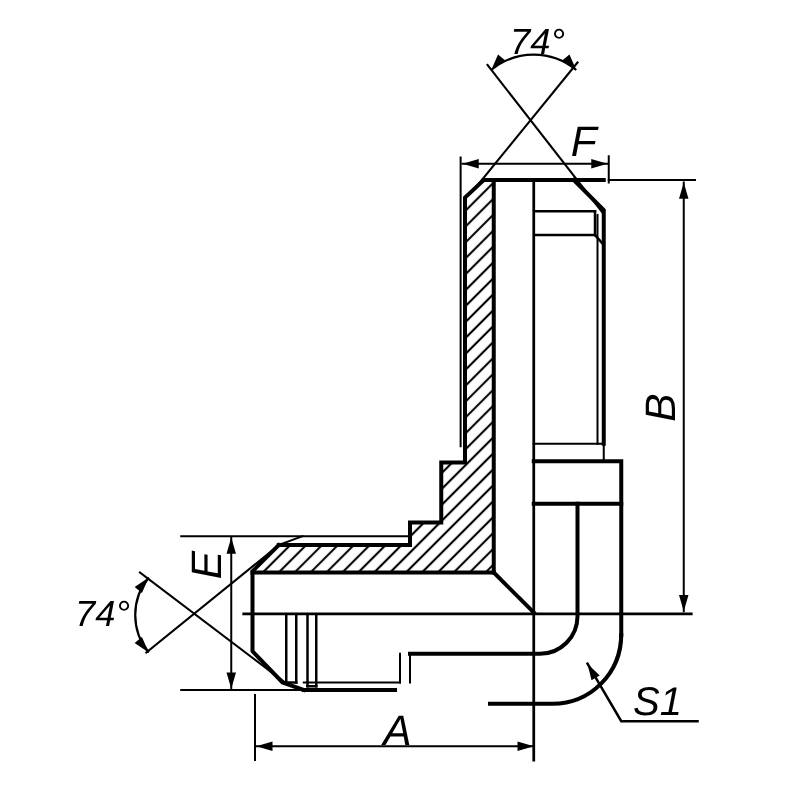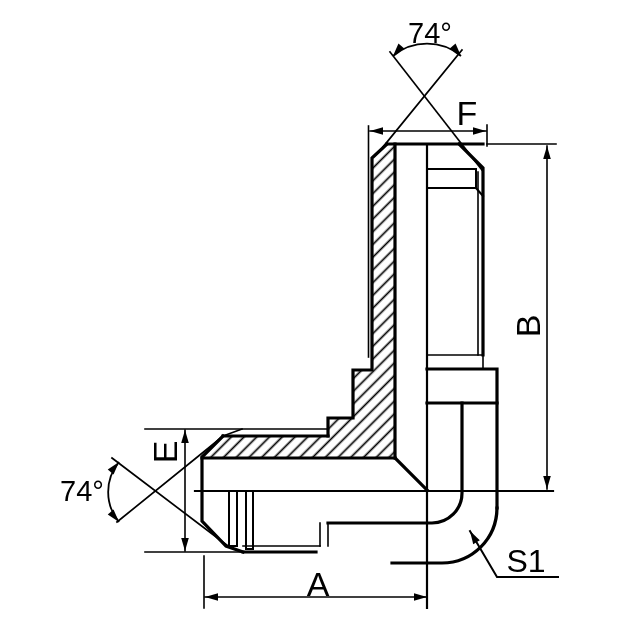--- a/index.html
+++ b/index.html
@@ -2,20 +2,21 @@
 <html><head>
 <meta charset="utf-8">
 <style>
   html,body{margin:0;padding:0;background:#ffffff;}
   .canvas{
     position:relative;
     width:628px;height:628px;
     background:#ffffff;
     font-family:"Liberation Sans","DejaVu Sans",sans-serif;
     overflow:hidden;
+    font-style:italic;
   }
   svg{display:block;}
   text{
     font-family:"Liberation Sans","DejaVu Sans",sans-serif;
     fill:#000000;
   }
   .lbl-big{font-size:34px;}
   .lbl-ang{font-size:29px;}
   .lbl-s1{font-size:32px;}
 </style>

